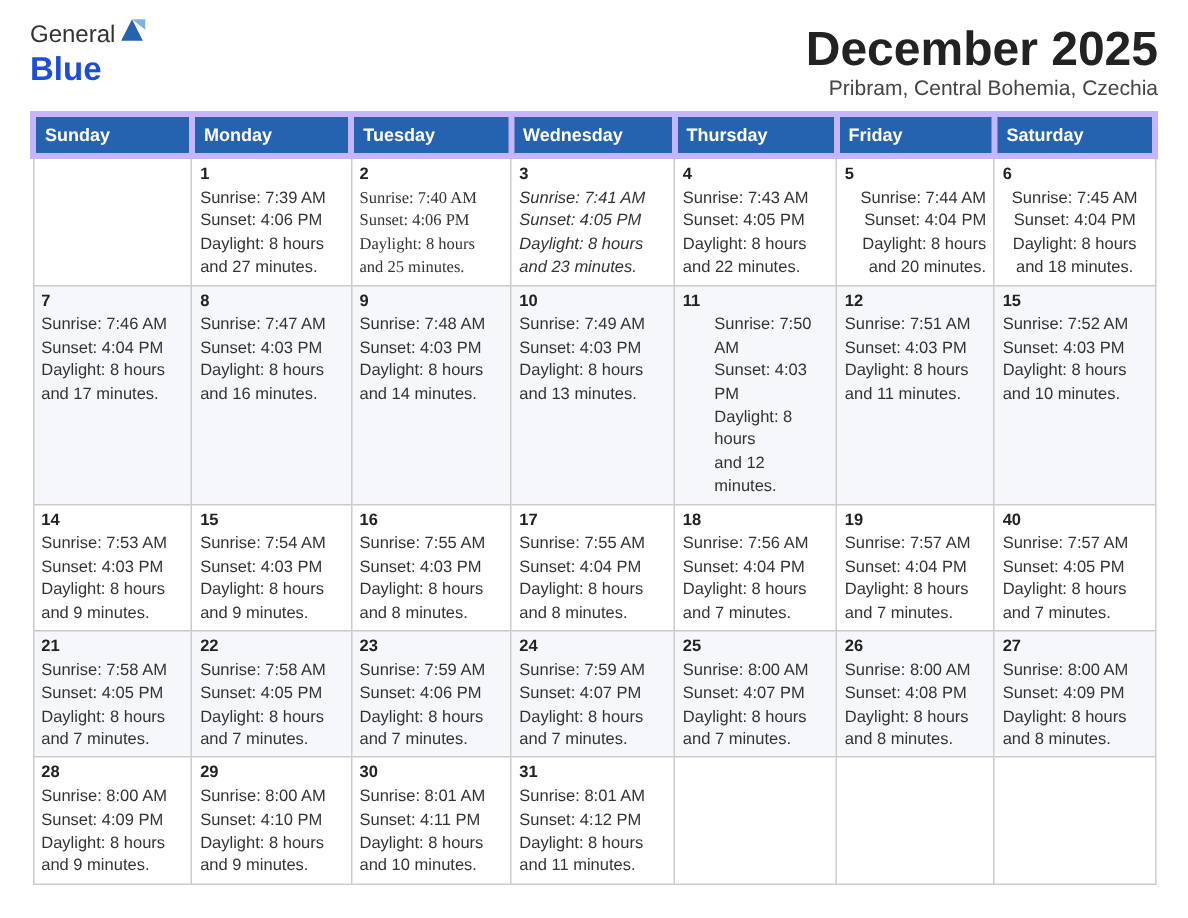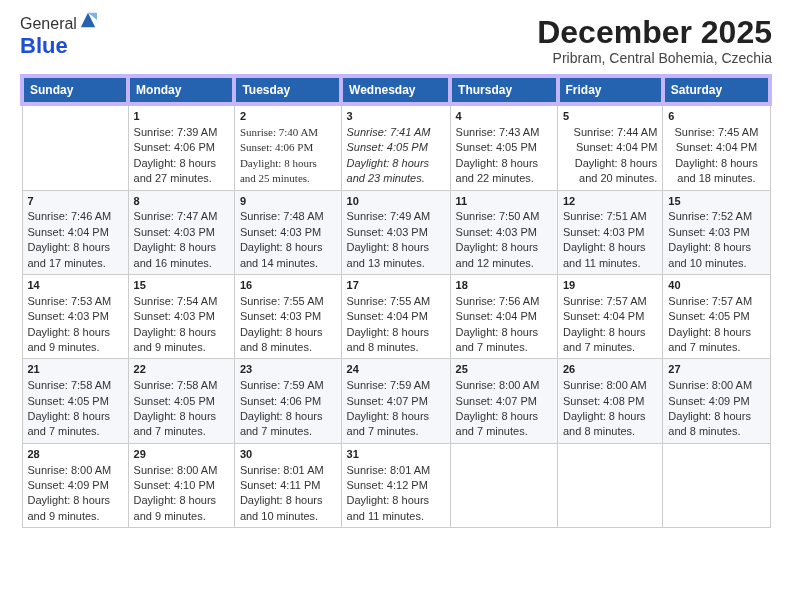--- a/index.html
+++ b/index.html
@@ -197,21 +197,21 @@
           </td>
           <td>
             <span class="day-number">10</span>
             <div class="day-info" style="white-space: pre-line;">Sunrise: 7:49 AM
 Sunset: 4:03 PM
 Daylight: 8 hours
 and 13 minutes.</div>
           </td>
           <td>
             <span class="day-number">11</span>
-            <div class="day-info" style="white-space: pre-line;">Sunrise: 7:50 AM
+            <div class="day-info" style="white-space: pre-line; margin-left: 21px;">Sunrise: 7:50 AM
 Sunset: 4:03 PM
 Daylight: 8 hours
 and 12 minutes.</div>
           </td>
           <td>
             <span class="day-number">12</span>
             <div class="day-info" style="white-space: pre-line;">Sunrise: 7:51 AM
 Sunset: 4:03 PM
 Daylight: 8 hours
 and 11 minutes.</div>

